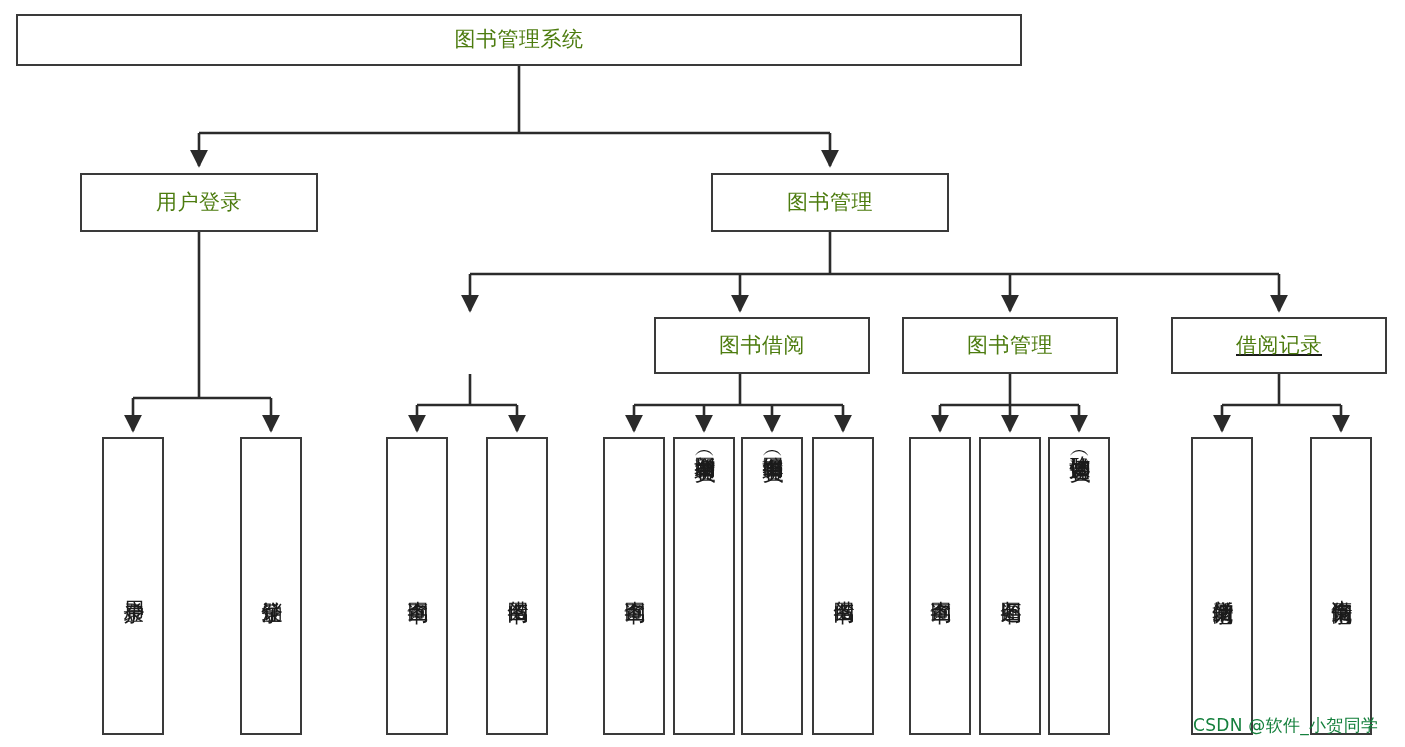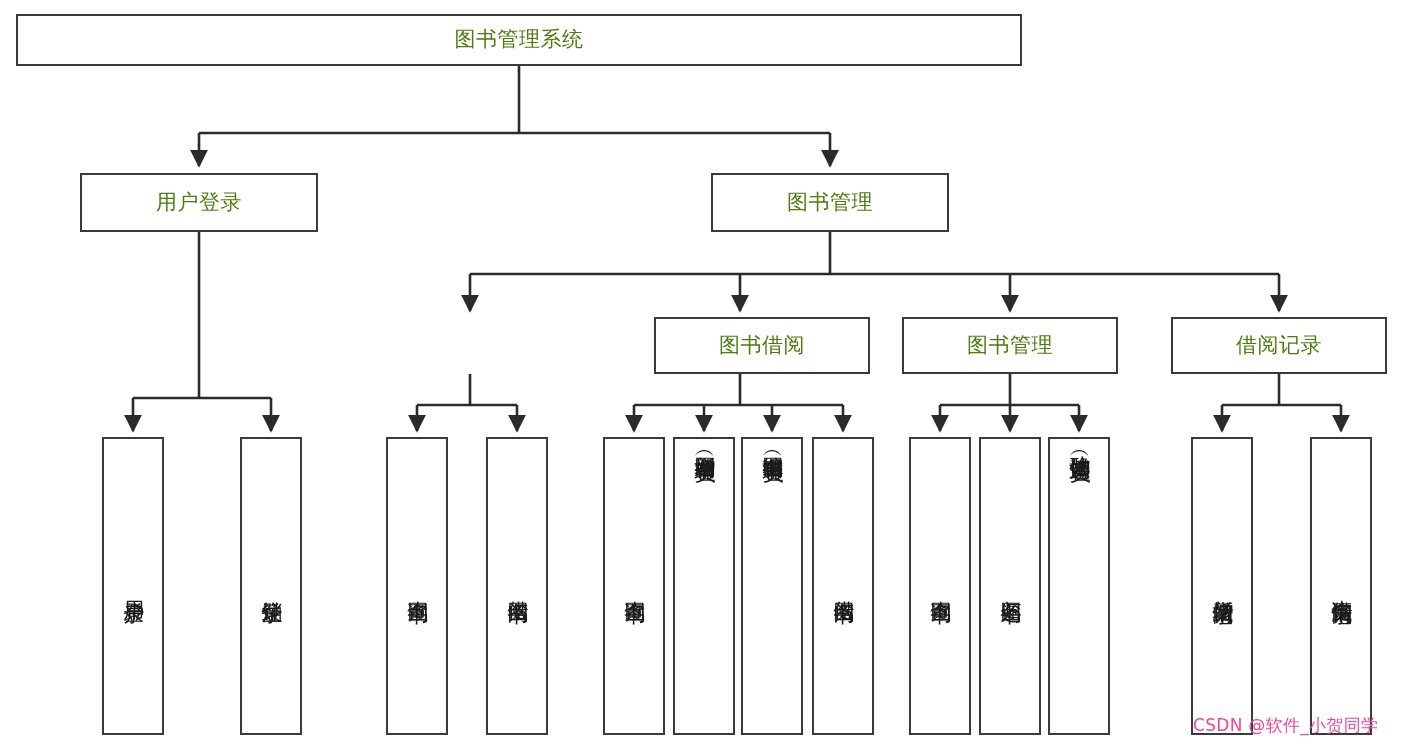--- a/index.html
+++ b/index.html
@@ -59,21 +59,21 @@
     color: #1b1b1b;
     white-space: nowrap;
     display: block;
   }
   .node-leaf.center-v {
     align-items: center;
   }
   .watermark {
     position: absolute;
     font-size: 17px;
-    color: #ec4899;
+    color: #15803d;
     white-space: nowrap;
     letter-spacing: 0.3px;
     font-family: "DejaVu Sans", "Liberation Sans", sans-serif;
   }
 </style>
 </head>
 <body>
 
 <div id="canvas">
 
@@ -141,21 +141,21 @@
 
 
   <div class="node" style="left:632px; top:317px; width:216px; height:57px;margin-left:22px;">
     <span class="label-h">图书借阅</span>
   </div>
 
   <div class="node" style="left:902px; top:317px; width:216px; height:57px;">
     <span class="label-h">图书管理</span>
   </div>
 
-  <div class="node" style="left:1171px; top:317px; width:216px; height:57px;">
+  <div class="node" style="left:1171px; top:317px; width:216px; height:57px;text-decoration:underline;">
     <span class="label-h">借阅记录</span>
   </div>
 
   <div class="node node-leaf center-v" style="left:102px; top:437px; width:62px; height:298px;">
     <span class="label-v">用户登录</span>
   </div>
 
   <div class="node node-leaf center-v" style="left:240px; top:437px; width:62px; height:298px;">
     <span class="label-v">注销登录</span>
   </div>

